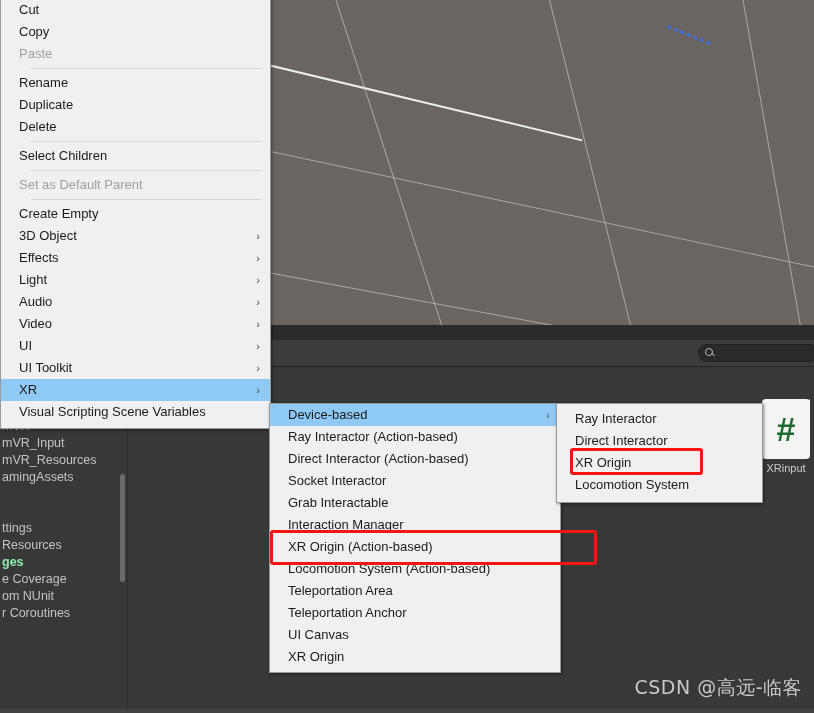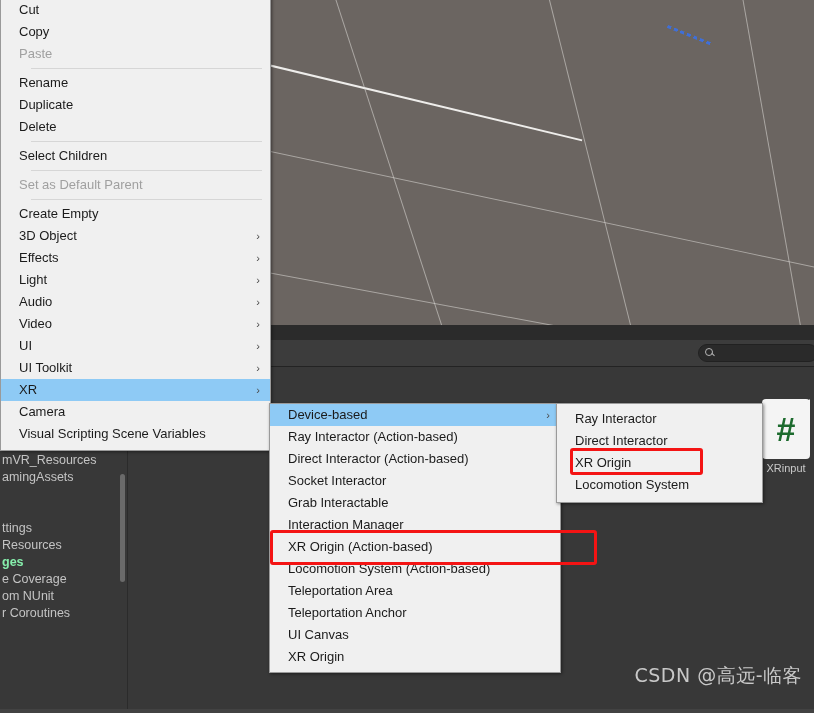--- a/index.html
+++ b/index.html
@@ -159,21 +159,21 @@
     border-width: 0 0 11px 11px; border-style: solid;
     border-color: transparent transparent #f4f4f4 transparent;
     transform: rotate(0deg);
   }
   .asset-label {
     margin-top: 3px; font-size: 11px; color: #c9c9c9;
   }
 
   
   .watermark {
-    position: absolute; right: 12px; bottom: 24px;
+    position: absolute; right: 12px; bottom: 12px;
     font-size: 19px; color: #c8c8c8;
     font-family: "DejaVu Sans", sans-serif;
     letter-spacing: 0.5px;
     z-index: 70;
   }
 
   .bottom-strip {
     position: absolute; left: 0; bottom: 0; width: 814px; height: 4px;
     background: #424242;
   }
@@ -278,21 +278,20 @@
       <div class="menu-sep"></div>
       <div class="menu-item"><span>Create Empty</span></div>
       <div class="menu-item"><span>3D Object</span><span class="submenu-arrow">›</span></div>
       <div class="menu-item"><span>Effects</span><span class="submenu-arrow">›</span></div>
       <div class="menu-item"><span>Light</span><span class="submenu-arrow">›</span></div>
       <div class="menu-item"><span>Audio</span><span class="submenu-arrow">›</span></div>
       <div class="menu-item"><span>Video</span><span class="submenu-arrow">›</span></div>
       <div class="menu-item"><span>UI</span><span class="submenu-arrow">›</span></div>
       <div class="menu-item"><span>UI Toolkit</span><span class="submenu-arrow">›</span></div>
       <div class="menu-item selected"><span>XR</span><span class="submenu-arrow">›</span></div>
-      <div class="menu-item"><span>Camera</span></div>
       <div class="menu-item"><span>Visual Scripting Scene Variables</span></div>
     </div>
 
   <div class="menu" id="xr-submenu">
       <div class="menu-item selected"><span>Device-based</span><span class="submenu-arrow">›</span></div>
       <div class="menu-item"><span>Ray Interactor (Action-based)</span></div>
       <div class="menu-item"><span>Direct Interactor (Action-based)</span></div>
       <div class="menu-item"><span>Socket Interactor</span></div>
       <div class="menu-item"><span>Grab Interactable</span></div>
       <div class="menu-item"><span>Interaction Manager</span></div>

